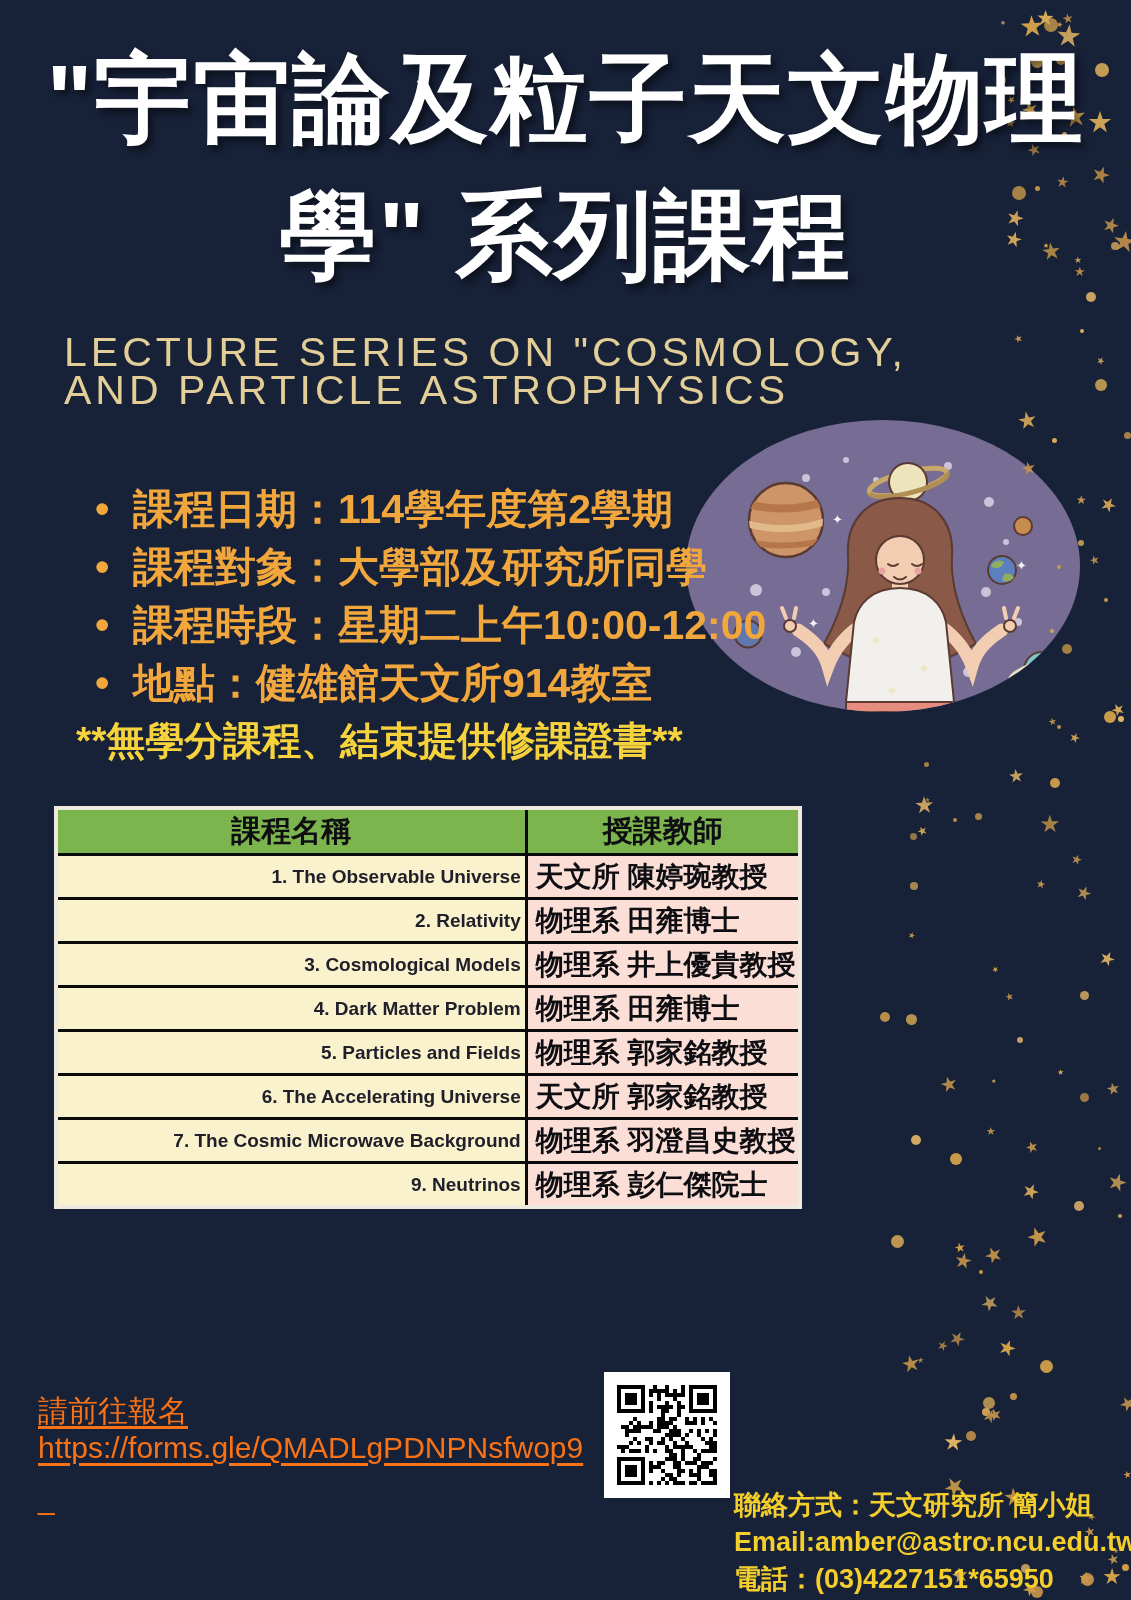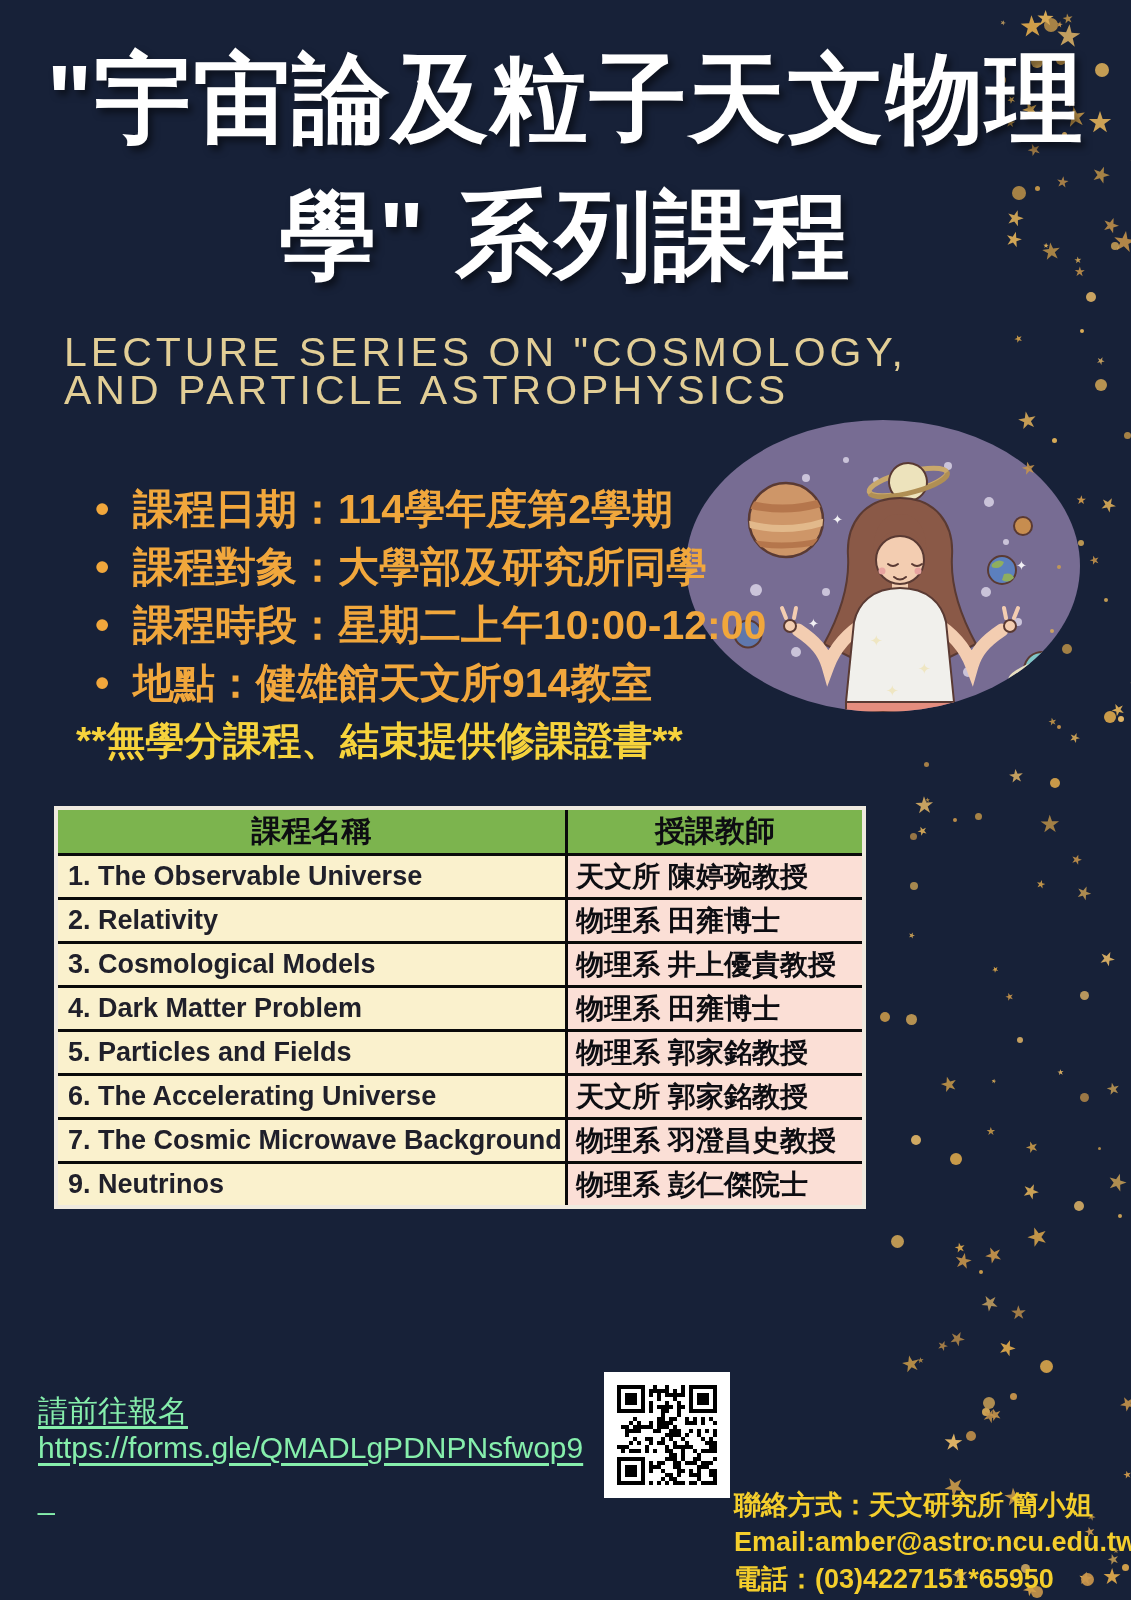--- a/index.html
+++ b/index.html
@@ -26,29 +26,29 @@
   .bullets{position:absolute;top:480px;left:84px;z-index:3;list-style:none;margin:0;padding:0;}
   .bullets li{font-size:41px;line-height:58px;font-weight:bold;color:#F1A73C;white-space:nowrap;margin-left:11px;}
   .bullets .b-dot{display:inline-block;width:38px;color:#F1A73C;}
   .note{position:absolute;top:714px;left:76px;z-index:3;font-size:39px;
     font-weight:bold;color:#F6D33C;white-space:nowrap;}
 
   
   .illus{position:absolute;left:686px;top:420px;width:394px;height:292px;z-index:1;}
 
   
-  table.courses{position:absolute;left:54px;top:806px;width:812px;z-index:3;
+  table.courses{position:absolute;left:54px;top:806px;width:748px;z-index:3;
     border-collapse:collapse;table-layout:fixed;background:#4c1d95;border:4px solid #EFEADF;}
   table.courses th,table.courses td{border:3px solid #0A0A0A;overflow:hidden;white-space:nowrap;}
   table.courses th{background:#7CB44E;color:#0D0D12;font-size:30px;height:40px;text-align:center;}
-  td.course{background:#FAF1CD;color:#20202A;font-size:27px;font-weight:bold;height:41px;padding:0 4px 0 10px;text-align:left;}
+  td.course{background:#FAF1CD;color:#20202A;font-size:19px;font-weight:bold;height:41px;padding:0 4px 0 10px;text-align:right;}
   td.instructor{background:#FBDFD6;color:#0D0D12;font-size:28px;font-weight:bold;padding:0 4px 0 8px;text-align:left;}
 
   
-  .registration{position:absolute;left:38px;top:1392px;z-index:3;color:#86efac;
+  .registration{position:absolute;left:38px;top:1392px;z-index:3;color:#f97316;
     font-size:30px;line-height:37px;}
   .registration div{text-decoration:underline;text-underline-offset:5px;white-space:nowrap;}
   .registration .dash{margin-top:14px;text-decoration:none;}
 
   
   .qr{position:absolute;left:604px;top:1372px;width:126px;height:126px;z-index:3;
     background:#ffffff;display:flex;align-items:center;justify-content:center;}
 
   
   .contact{position:absolute;left:734px;top:1487px;z-index:3;color:#F4CE2C;

